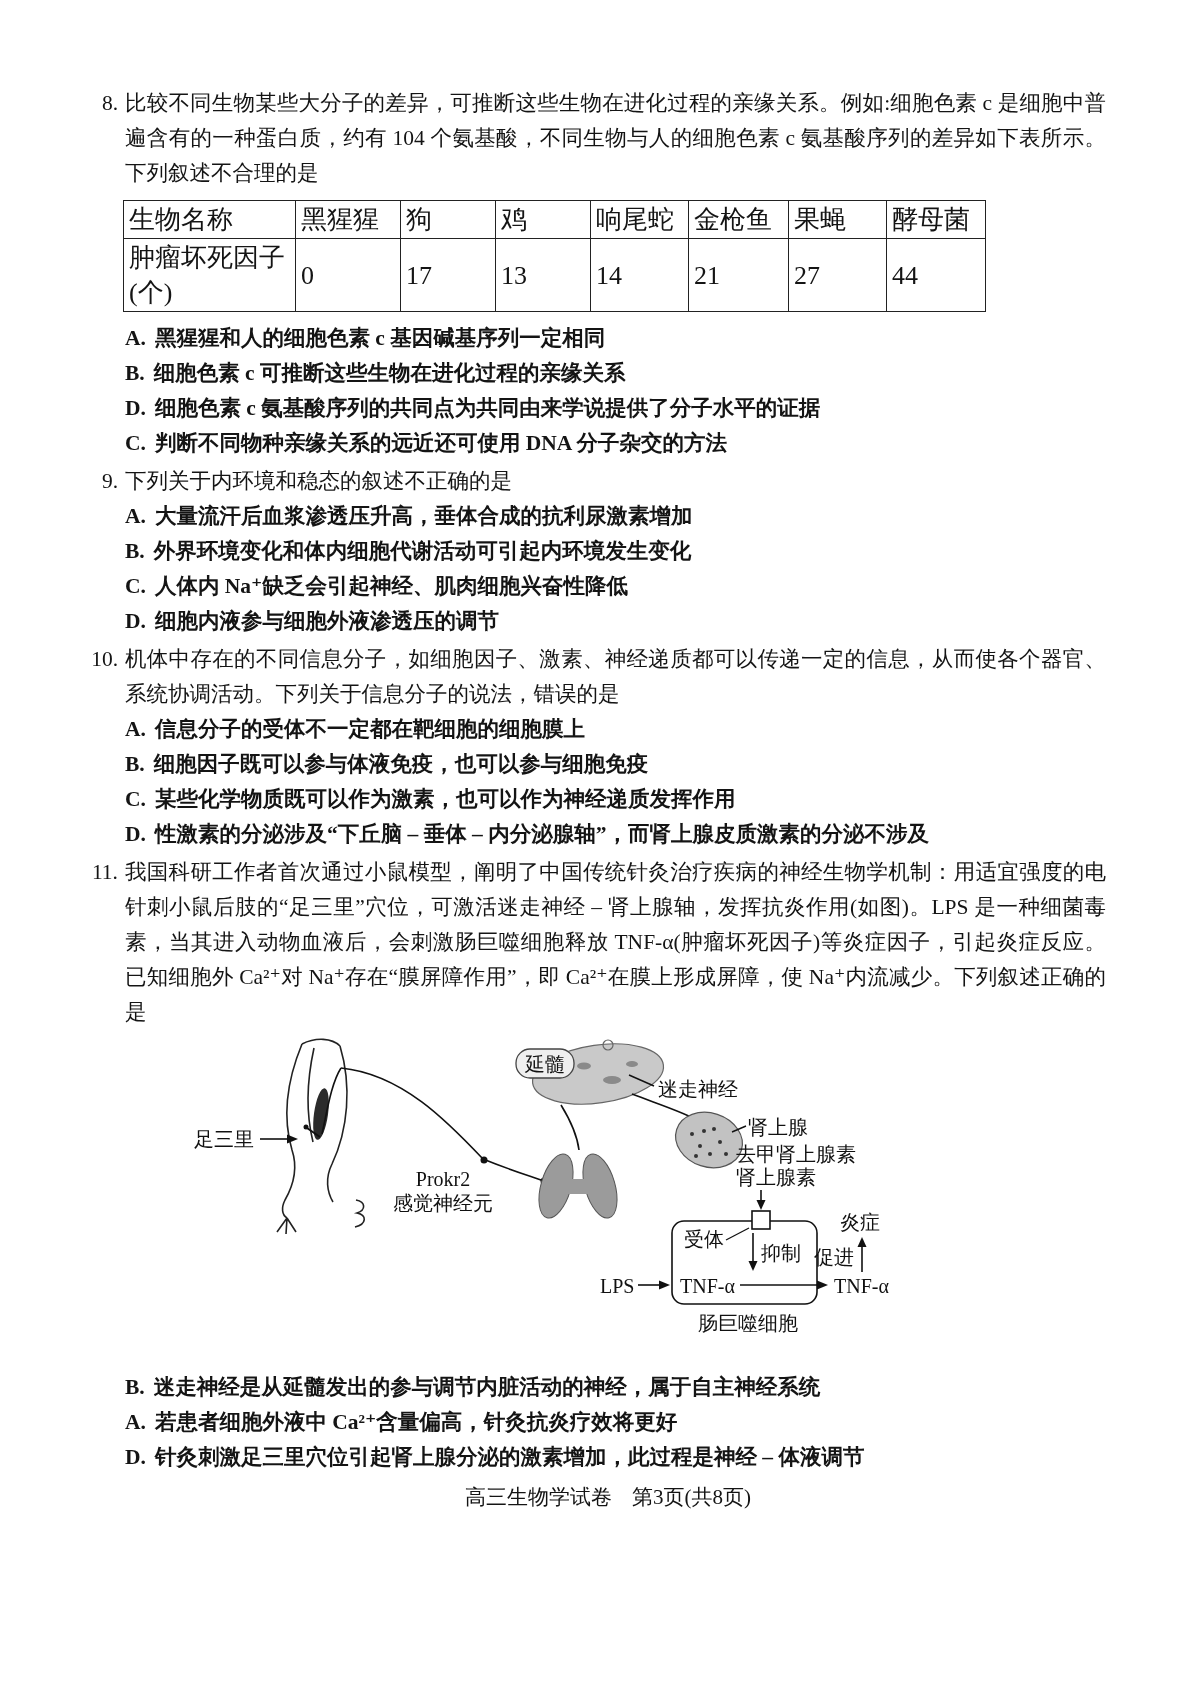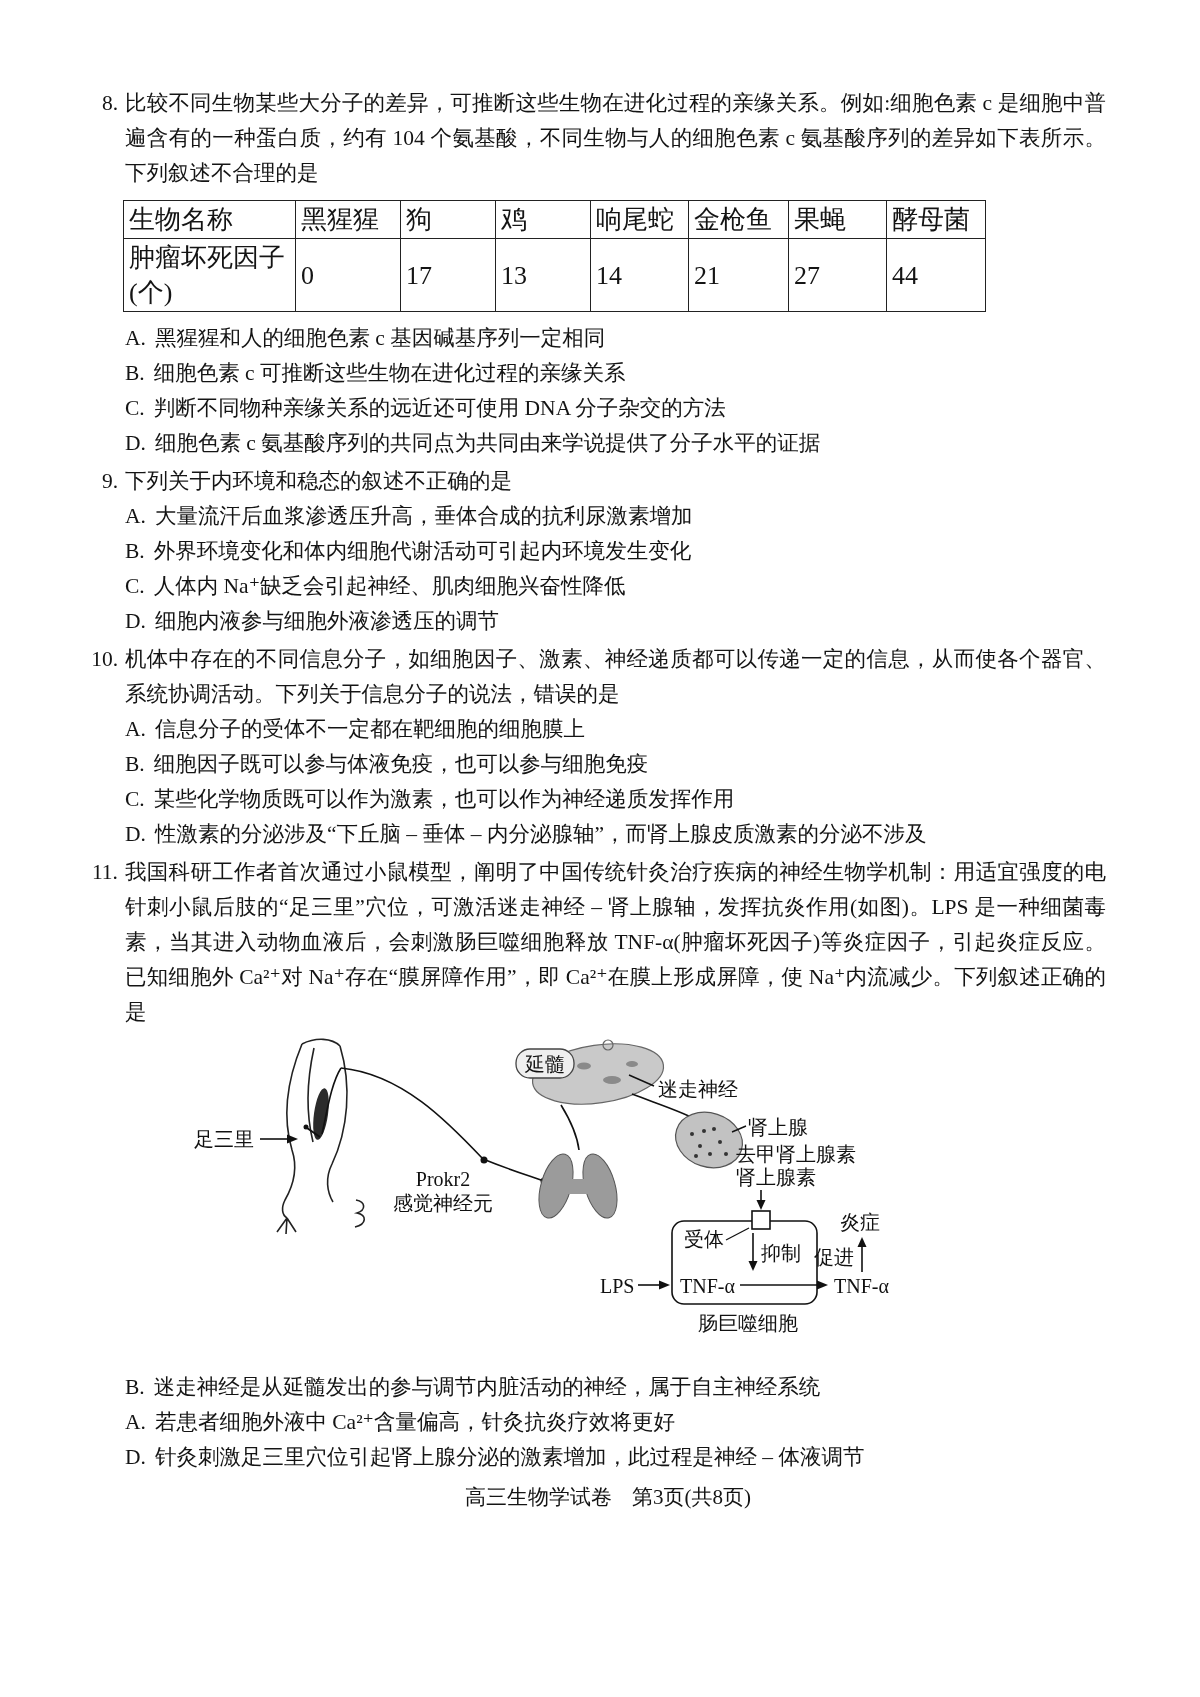--- a/index.html
+++ b/index.html
@@ -3,21 +3,21 @@
 <meta charset="utf-8">
 <style>
   * { margin:0; padding:0; box-sizing:border-box; }
   html,body { background:#e9e9e9; }
   body { width:1200px; font-family:"Liberation Serif","DejaVu Serif",serif; color:#141414; }
   .page { position:relative; width:1200px; height:1697px; background:#ffffff; padding:86px 94px 0 85px; overflow:hidden; }
   .question { font-size:21.5px; line-height:35px; margin-bottom:3px; }
   .stem { position:relative; padding-left:40px; text-align:justify; }
   .qnum { position:absolute; left:0; top:0; width:33px; text-align:right; }
   .opts { padding-left:40px; }
-  .opt { position:relative; text-align:justify; }
+  .opt { position:relative; text-align:justify;font-weight:bold; }
   .opt-label { margin-right:9px; }
   table.bio { border-collapse:collapse; margin:9px 0 9px 38px; }
   table.bio td { border:1.6px solid #222; text-align:left; font-size:26px; height:37px; padding:1px 5px; }
   .diagram { margin:4px 0 6px 95px; width:720px; height:330px; }
   svg text { font-size:20px; fill:#111; font-family:"Liberation Serif","DejaVu Serif",serif; }
   .footer { position:absolute; left:0; top:1483px; width:100%; text-align:center; font-size:21px;padding-left:16px; }
   .footer span { margin:0 10px; }
 </style>
 </head>
 <body>
@@ -58,22 +58,22 @@
           <td>14</td>
           <td>21</td>
           <td>27</td>
           <td>44</td>
         </tr>
       </tbody>
     </table>
     <div class="opts">
       <div class="opt"><span class="opt-label">A.</span><span>黑猩猩和人的细胞色素 c 基因碱基序列一定相同</span></div>
       <div class="opt"><span class="opt-label">B.</span><span>细胞色素 c 可推断这些生物在进化过程的亲缘关系</span></div>
+      <div class="opt"><span class="opt-label">D.</span><span>细胞色素 c 氨基酸序列的共同点为共同由来学说提供了分子水平的证据</span></div>
       <div class="opt"><span class="opt-label">C.</span><span>判断不同物种亲缘关系的远近还可使用 DNA 分子杂交的方法</span></div>
-      <div class="opt"><span class="opt-label">D.</span><span>细胞色素 c 氨基酸序列的共同点为共同由来学说提供了分子水平的证据</span></div>
     </div>
   </section>
 
   <section class="question">
     <div class="stem">
       <span class="qnum">9.</span><span>下列关于内环境和稳态的叙述不正确的是</span>
     </div>
     <div class="opts">
       <div class="opt"><span class="opt-label">A.</span><span>大量流汗后血浆渗透压升高，垂体合成的抗利尿激素增加</span></div>
       <div class="opt"><span class="opt-label">B.</span><span>外界环境变化和体内细胞代谢活动可引起内环境发生变化</span></div>

